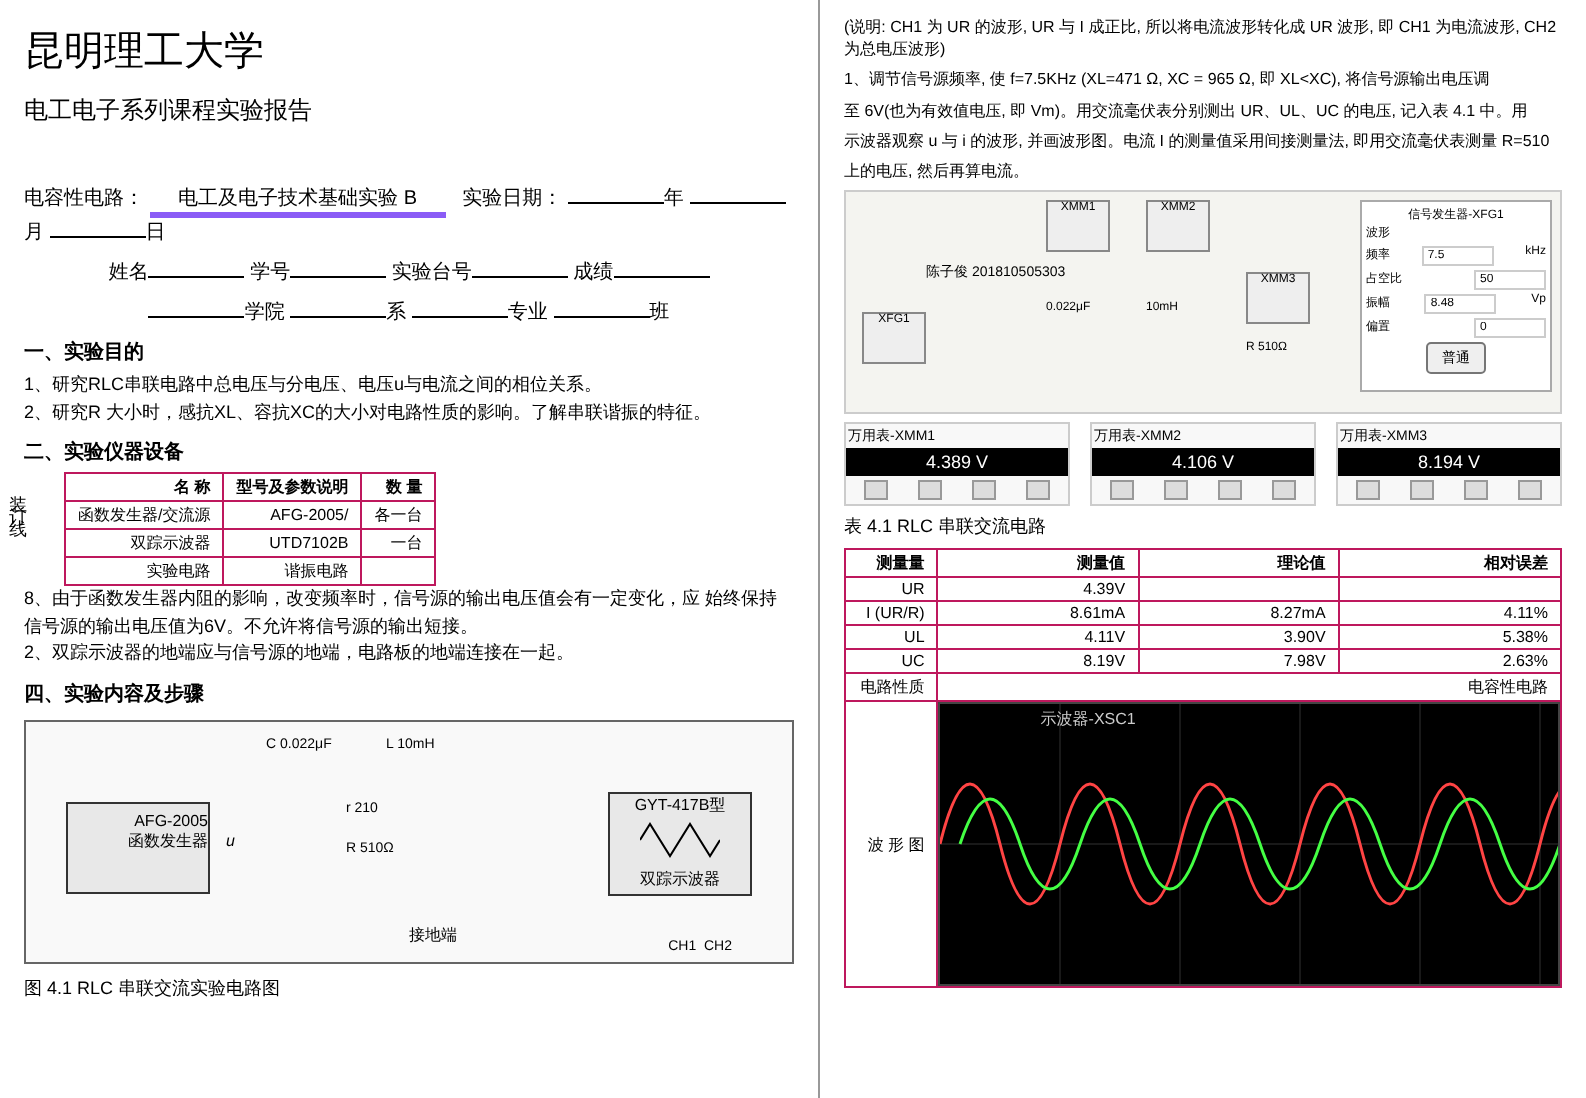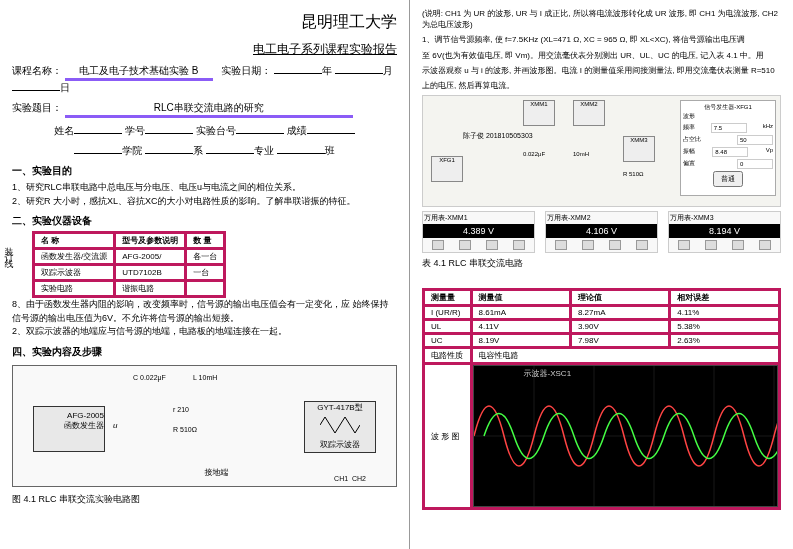--- a/index.html
+++ b/index.html
@@ -1,73 +1,69 @@
 <!DOCTYPE html>
 <html><head>
 <meta charset="utf-8">
 <style>
 body{margin:0;font-family:"Microsoft YaHei",sans-serif;font-size:9px;background:#fff;color:#000}
 .page{width:793px;height:549px;display:flex;position:relative}
 .col{padding:8px 12px;box-sizing:border-box}
 .left{width:410px;border-right:1px solid #999}
 .right{flex:1}
-.title{text-align:right;font-size:16px;margin:4px 0 8px}
-.subtitle{text-align:right;font-size:12px;text-decoration:underline;margin-bottom:6px}
+.title{text-align:left;font-size:20px;margin:4px 0 8px}
+.subtitle{text-align:left;font-size:12px;margin-bottom:28px}
 .row{margin:6px 0;font-size:10px}
 .ul{border-bottom:1px solid #000;display:inline-block;min-width:40px;padding:0 4px}
 .ulw{border-bottom:3px solid #8b5cf6;display:inline-block;min-width:140px;text-align:center;padding:0 4px}
 .sec{font-size:10px;margin:6px 0 3px;font-weight:bold}
 .body{font-size:9px;line-height:1.5}
 table{border-collapse:collapse;font-size:8px}
-table td,table th{border:3px solid #be185d;padding:1px 6px;text-align:left}
+table td,table th{border:1px solid #be185d;padding:1px 6px;text-align:right}
 .side{position:absolute;left:2px;top:240px;writing-mode:vertical-lr;font-size:9px;letter-spacing:6px}
 .circuit{border:1px solid #666;height:120px;margin:6px 0;position:relative;background:#f9f9f9}
 .afg{position:absolute;left:20px;top:40px;width:70px;height:40px;border:1px solid #333;background:#e8e8e8;font-size:8px;text-align:right;padding-top:4px}
 .gyt{position:absolute;right:20px;top:35px;width:70px;height:50px;border:1px solid #333;background:#e8e8e8;font-size:8px;text-align:center}
 .gnd{position:absolute;bottom:8px;left:50%;font-size:8px}
 .caption{text-align:left;font-size:9px}
 .desc{font-size:8px;line-height:1.4;margin-bottom:4px}
 .sim{height:110px;background:#f4f4f0;border:1px solid #ccc;margin:4px 0;position:relative}
 .xmm{position:absolute;width:30px;height:24px;border:1px solid #888;background:#eee;font-size:6px;text-align:center}
 .panel{position:absolute;right:4px;top:4px;width:90px;height:90px;background:#fff;border:1px solid #aaa;font-size:6px;padding:2px}
 .panel .r{display:flex;justify-content:space-between;margin:2px 0}
 .panel input{width:30px;font-size:6px;border:1px solid #ccc}
 .meters{display:flex;gap:10px;margin:4px 0}
 .meter{flex:1;border:1px solid #ccc;background:#f8f8f8}
 .meter .disp{background:#000;color:#fff;text-align:center;padding:2px;font-size:9px}
 .meter .btns{display:flex;justify-content:space-around;padding:2px}
 .meter .btn{width:10px;height:8px;background:#ddd;border:1px solid #999}
-.mtable{width:100%;margin:18px 0}
+.mtable{width:100%;margin:4px 0}
 .scope{height:140px;background:#000;position:relative;border:1px solid #444}
 .scope svg{width:100%;height:100%}
 .scopetitle{position:absolute;top:2px;left:50px;color:#ccc;font-size:8px}
 </style>
 </head>
 <body>
 
 <div class="page">
 <div class="side">装订线</div>
 
 <div class="col left">
 <div class="title">昆明理工大学</div>
 <div class="subtitle">电工电子系列课程实验报告</div>
 
 <div class="row">
-<span>课程名称：</span>
+<span>电容性电路：</span>
 <span class="ulw">电工及电子技术基础实验 B</span>
 &nbsp;&nbsp;<span>实验日期：</span>
 <span class="ul"></span><span>年</span>
 <span class="ul"></span><span>月</span>
 <span class="ul"></span><span>日</span>
 </div>
 
-<div class="row">
-<span>实验题目：</span>
-<span class="ulw" style="min-width:280px">RLC串联交流电路的研究</span>
-</div>
 
 <div class="row" style="text-align:center">
 <span>姓名</span><span class="ul"></span>
 <span>学号</span><span class="ul"></span>
 <span>实验台号</span><span class="ul"></span>
 <span>成绩</span><span class="ul"></span>
 </div>
 
 <div class="row" style="text-align:center">
 <span class="ul"></span><span>学院</span>
@@ -204,20 +200,26 @@
 </div>
 
 <div class="caption">表 4.1  RLC 串联交流电路</div>
 <table class="mtable">
 <tbody>
           <tr>
             <th>测量量</th>
             <th>测量值</th>
             <th>理论值</th>
             <th>相对误差</th>
+          </tr>
+<tr>
+            <td>UR</td>
+            <td>4.39V</td>
+            <td></td>
+            <td></td>
           </tr>
 <tr>
             <td>I (UR/R)</td>
             <td>8.61mA</td>
             <td>8.27mA</td>
             <td>4.11%</td>
           </tr>
 <tr>
             <td>UL</td>
             <td>4.11V</td>

